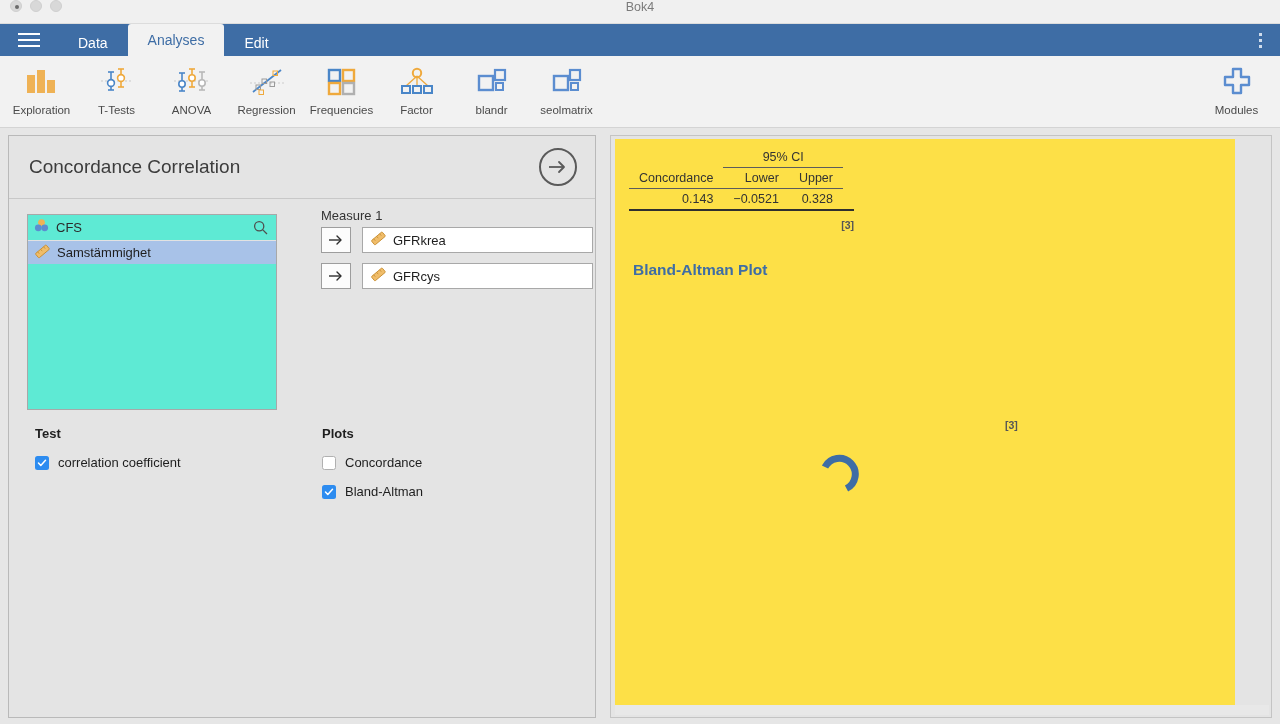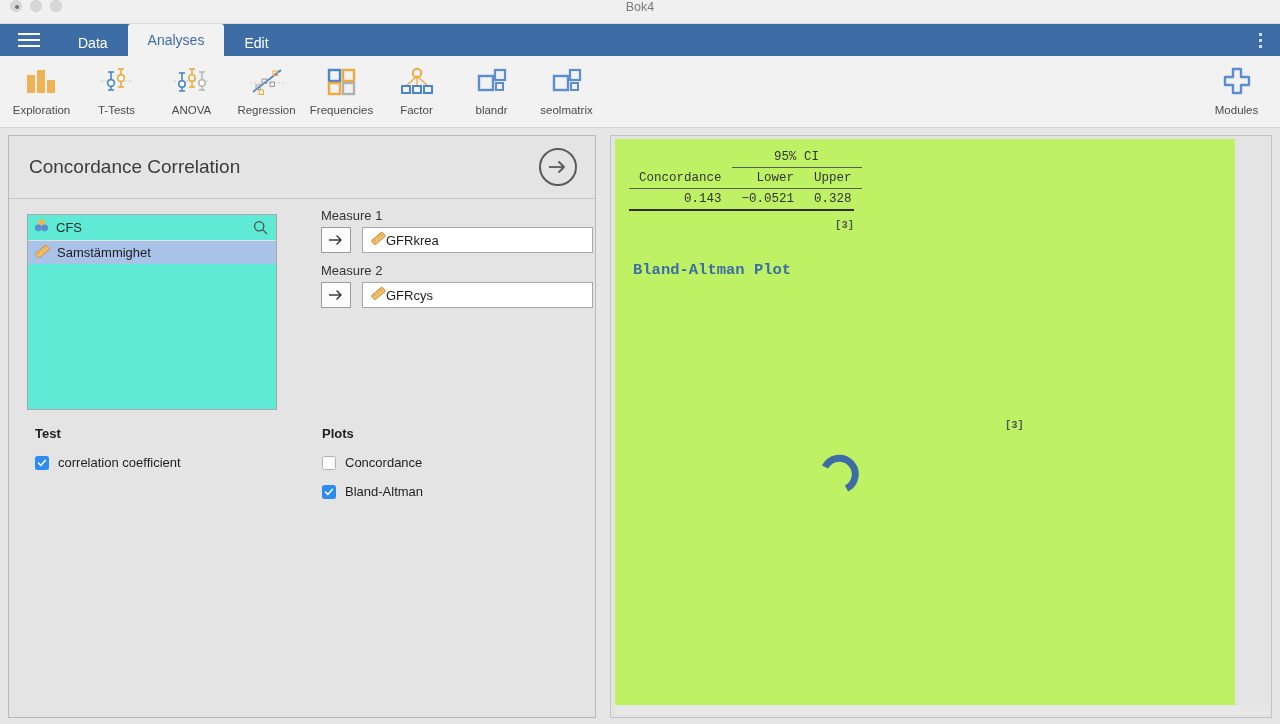--- a/index.html
+++ b/index.html
@@ -119,40 +119,40 @@
   .m-row { display: flex; align-items: flex-start; margin-bottom: 10px; }
   .arrow-btn {
     width: 30px; height: 26px; background: #fcfcfc; border: 1px solid #9d9d9d;
     display: flex; align-items: center; justify-content: center; cursor: pointer;
     flex: none; margin-right: 11px;
   }
   .m-field {
     flex: 1; height: 26px; background: #ffffff; border: 1px solid #a8a8a8;
     display: flex; align-items: center; padding: 0 8px; cursor: pointer;
   }
-  .m-field .mtext { font-size: 13px; color: #1e1e1e; }
+  .m-field .mtext { font-size: 13px; color: #1e1e1e; margin-left: 7px; }
 
   .group-title { font-size: 13px; font-weight: bold; color: #1e1e1e; }
   .cb-row { display: flex; align-items: center; margin-top: 14px; cursor: pointer; }
   .cbox {
     width: 14px; height: 14px; border-radius: 2.5px; flex: none;
     display: flex; align-items: center; justify-content: center;
   }
   .cbox.on { background: #2d8cf0; }
   .cbox.off { background: #ffffff; border: 1px solid #b0b0b0; }
   .cb-label { font-size: 13px; color: #1e1e1e; margin-left: 9px; }
 
   
   .results-outer {
     position: absolute; left: 610px; top: 135px; width: 662px; height: 583px;
     background: #e4e4e4; border: 1px solid #c4c4c4;
   }
   .results {
     position: absolute; left: 4px; top: 3px; width: 620px; height: 575px;
-    background: #bef264; overflow: hidden; font-family: Liberation Mono, monospace;
+    background: #fde047; overflow: hidden;
   }
   .ctable { margin: 8px 0 0 14px; border-collapse: collapse; }
   .ctable td, .ctable th {
     font-size: 12.5px; color: #333; font-weight: normal;
     padding: 3px 10px; text-align: right; white-space: nowrap;
   }
   .ci-span {
     border-bottom: 1px solid #5c5c5c; text-align: center !important;
   }
   .hdr-row th { border-bottom: 1px solid #5c5c5c; }
@@ -399,21 +399,20 @@
                 <line x1="11.4" y1="4.6" x2="11.4" y2="7.1" stroke="#c98f33" stroke-width="0.8"></line>
               </g>
             </svg>
           </span>
           <span class="mtext">GFRkrea</span>
         </div>
       </div>
     </div>
 
     <div style="margin-top:6px;">
-      <div class="m-label">Measure 2</div>
       <div class="m-row">
         <div class="arrow-btn">
           <svg width="16" height="12" viewBox="0 0 16 12">
             <line x1="1" y1="6" x2="13" y2="6" stroke="#2e2e2e" stroke-width="1.4"></line>
             <path d="M9 2 L13 6 L9 10" fill="none" stroke="#2e2e2e" stroke-width="1.4" stroke-linecap="round" stroke-linejoin="round"></path>
           </svg>
         </div>
         <div class="m-field">
           <span>
             <svg width="15" height="15" viewBox="0 0 15 15">

